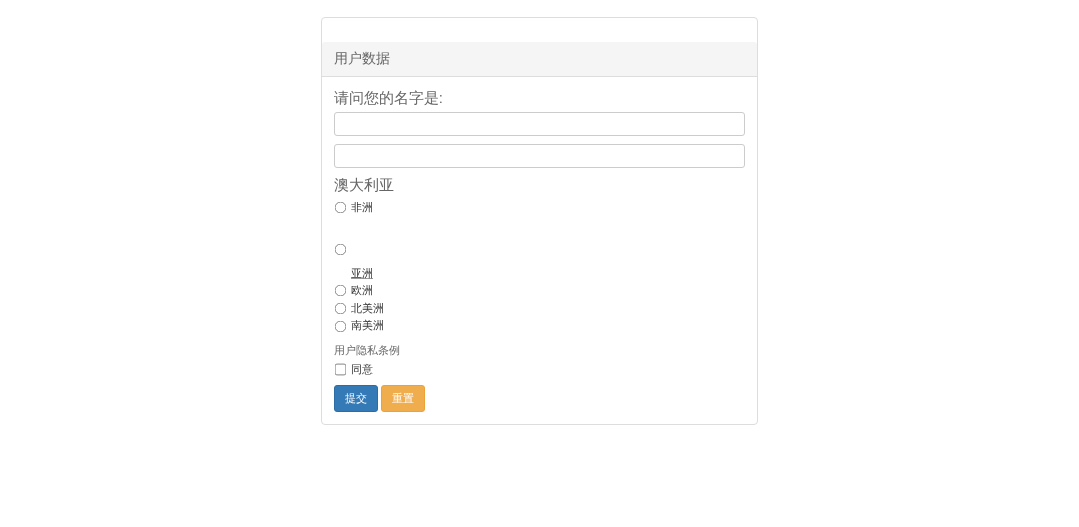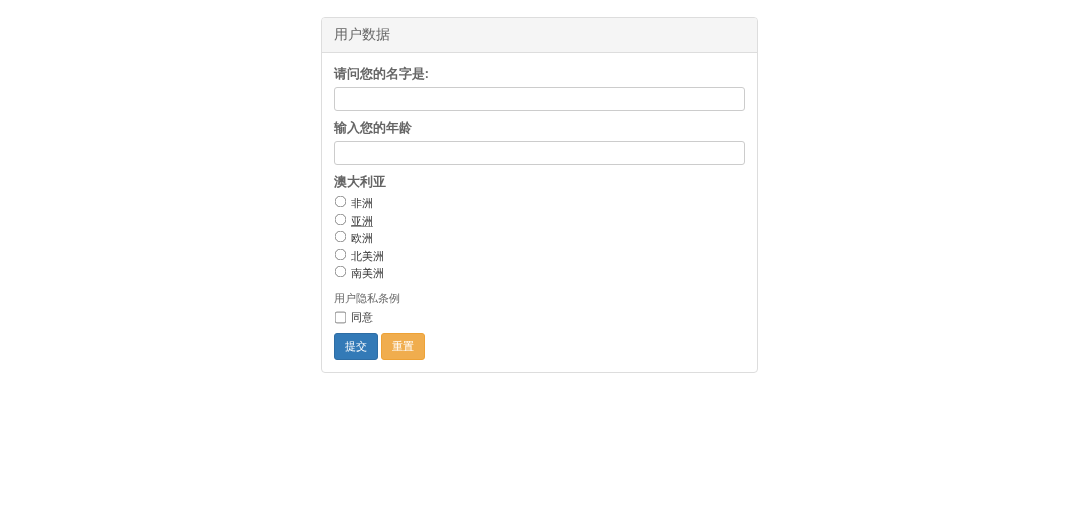--- a/index.html
+++ b/index.html
@@ -21,52 +21,52 @@
       background: #fff;
     }
     .panel-heading {
       padding: 8px 12px;
       background: #f5f5f5;
       border-bottom: 1px solid #ddd;
       border-top-left-radius: 3px;
       border-top-right-radius: 3px;
       font-size: 14px;
       color: #666;
+      margin-top: 24px;
     }
     .panel-body {
       padding: 12px;
     }
     .form-group {
       margin-bottom: 8px;
     }
     .form-label {
       display: block;
-      font-size: 13px;
+      font-size: 15px;
       color: #666;
       margin-bottom: 4px;
-      font-weight: bold;
     }
     .form-control {
       display: block;
       width: 100%;
       height: 24px;
       padding: 4px 8px;
       font-size: 12px;
       line-height: 1.4;
       color: #555;
       background: #fff;
       border: 1px solid #ccc;
       border-radius: 3px;
     }
     .radio-line {
       font-size: 11px;
       color: #333;
       line-height: 1.6;
       display: flex;
-      align-items: flex-start;
+      align-items: center;
     }
     .radio-line input[type="radio"] {
       margin: 0 4px 0 0;
       transform: scale(0.9);
     }
     .checkbox-line {
       font-size: 11px;
       color: #333;
       margin-bottom: 8px;
       display: flex;
@@ -99,36 +99,36 @@
       background: #f0ad4e;
       border-color: #eea236;
       color: #fff;
     }
     .btn-row {
       margin-top: 6px;
     }
     a.option-link {
       color: #333;
       text-decoration-color: #999;
+      margin-top: 48px;
     }
   </style>
 </head>
 <body>
 
 <div class="panel">
   <div class="panel-heading">用户数据</div>
   <div class="panel-body">
 
     <div class="form-group">
       <label class="form-label">请问您的名字是:</label>
       <input type="text" class="form-control" style="">
     </div>
 
     <div class="form-group">
-      <label class="form-label">输入您的年龄</label>
       <input type="text" class="form-control" style="">
     </div>
 
     <div class="form-group">
       <label class="form-label">澳大利亚</label>
 
       <div class="radio-line">
         <input type="radio" name="continent" style="">
         <span>非洲</span>
       </div>

